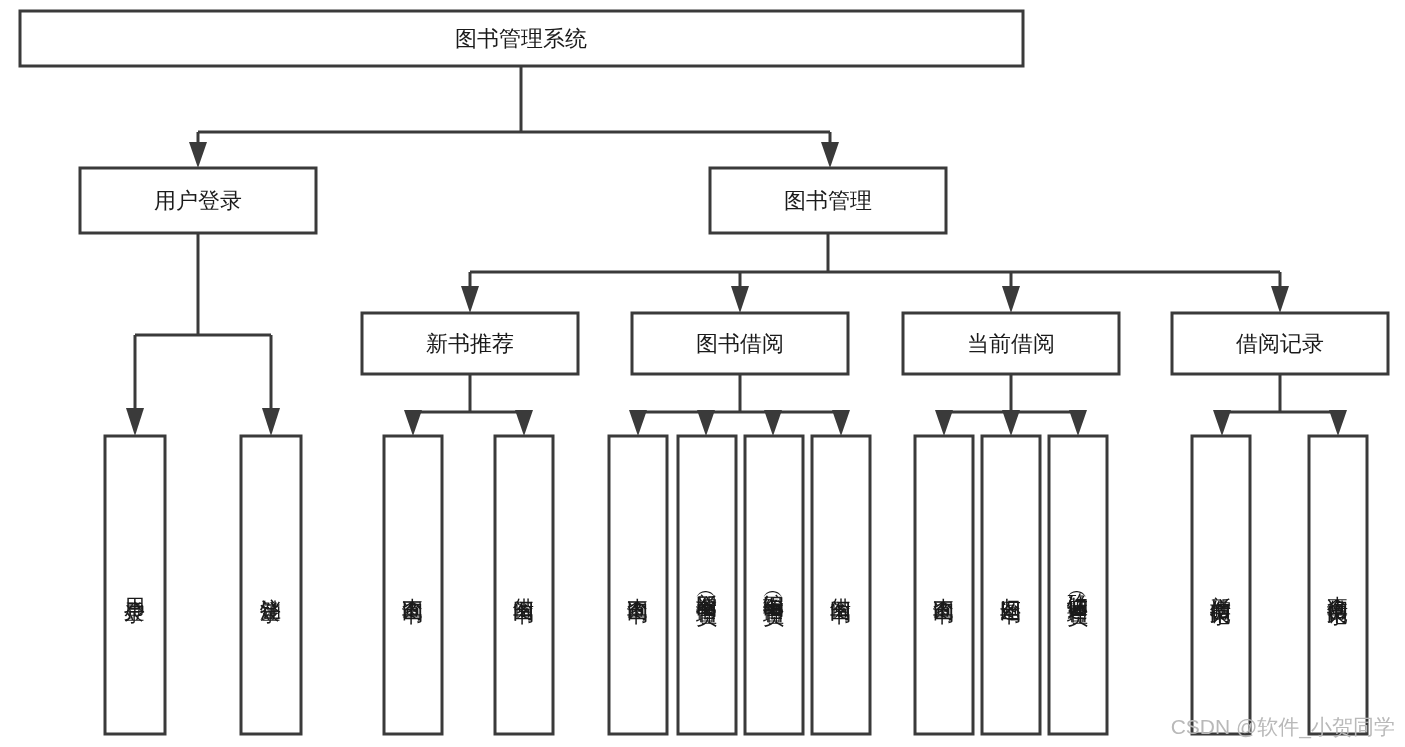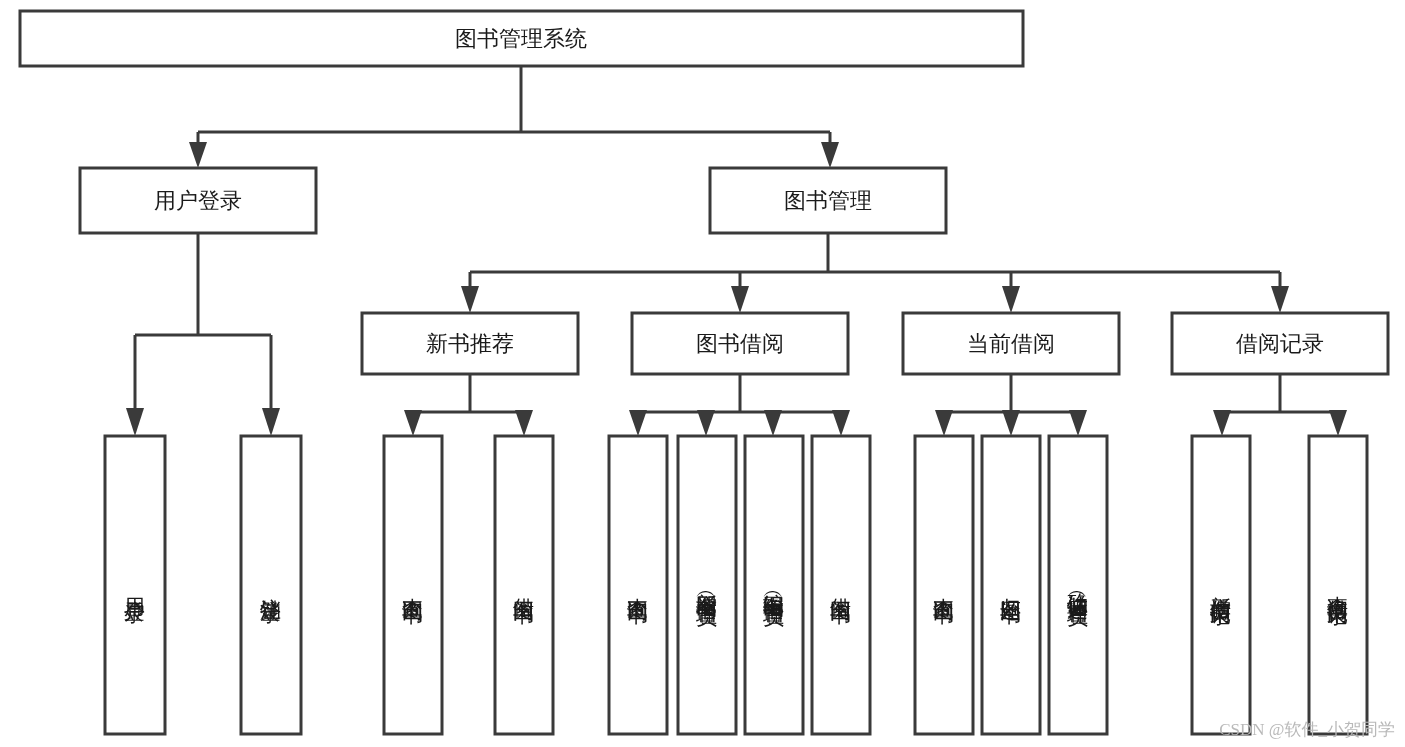--- a/index.html
+++ b/index.html
@@ -48,22 +48,22 @@
     fill: none;
   }
   .arrow-head {
     fill: #3a3a3a;
     stroke: none;
   }
   .watermark {
     position: absolute;
     right: 10px;
     bottom: 6px;
-    font-family: Liberation Serif, serif;
-    font-size: 17px;
+    font-family: Liberation Sans, sans-serif;
+    font-size: 21px;
     color: #b9b9b9;
     white-space: nowrap;
     pointer-events: none;
   }
 </style>
 </head>
 <body>
 
 <div id="diagram-root">
 <svg width="1405" height="747" viewBox="0 0 1405 747" xmlns="http://www.w3.org/2000/svg">

